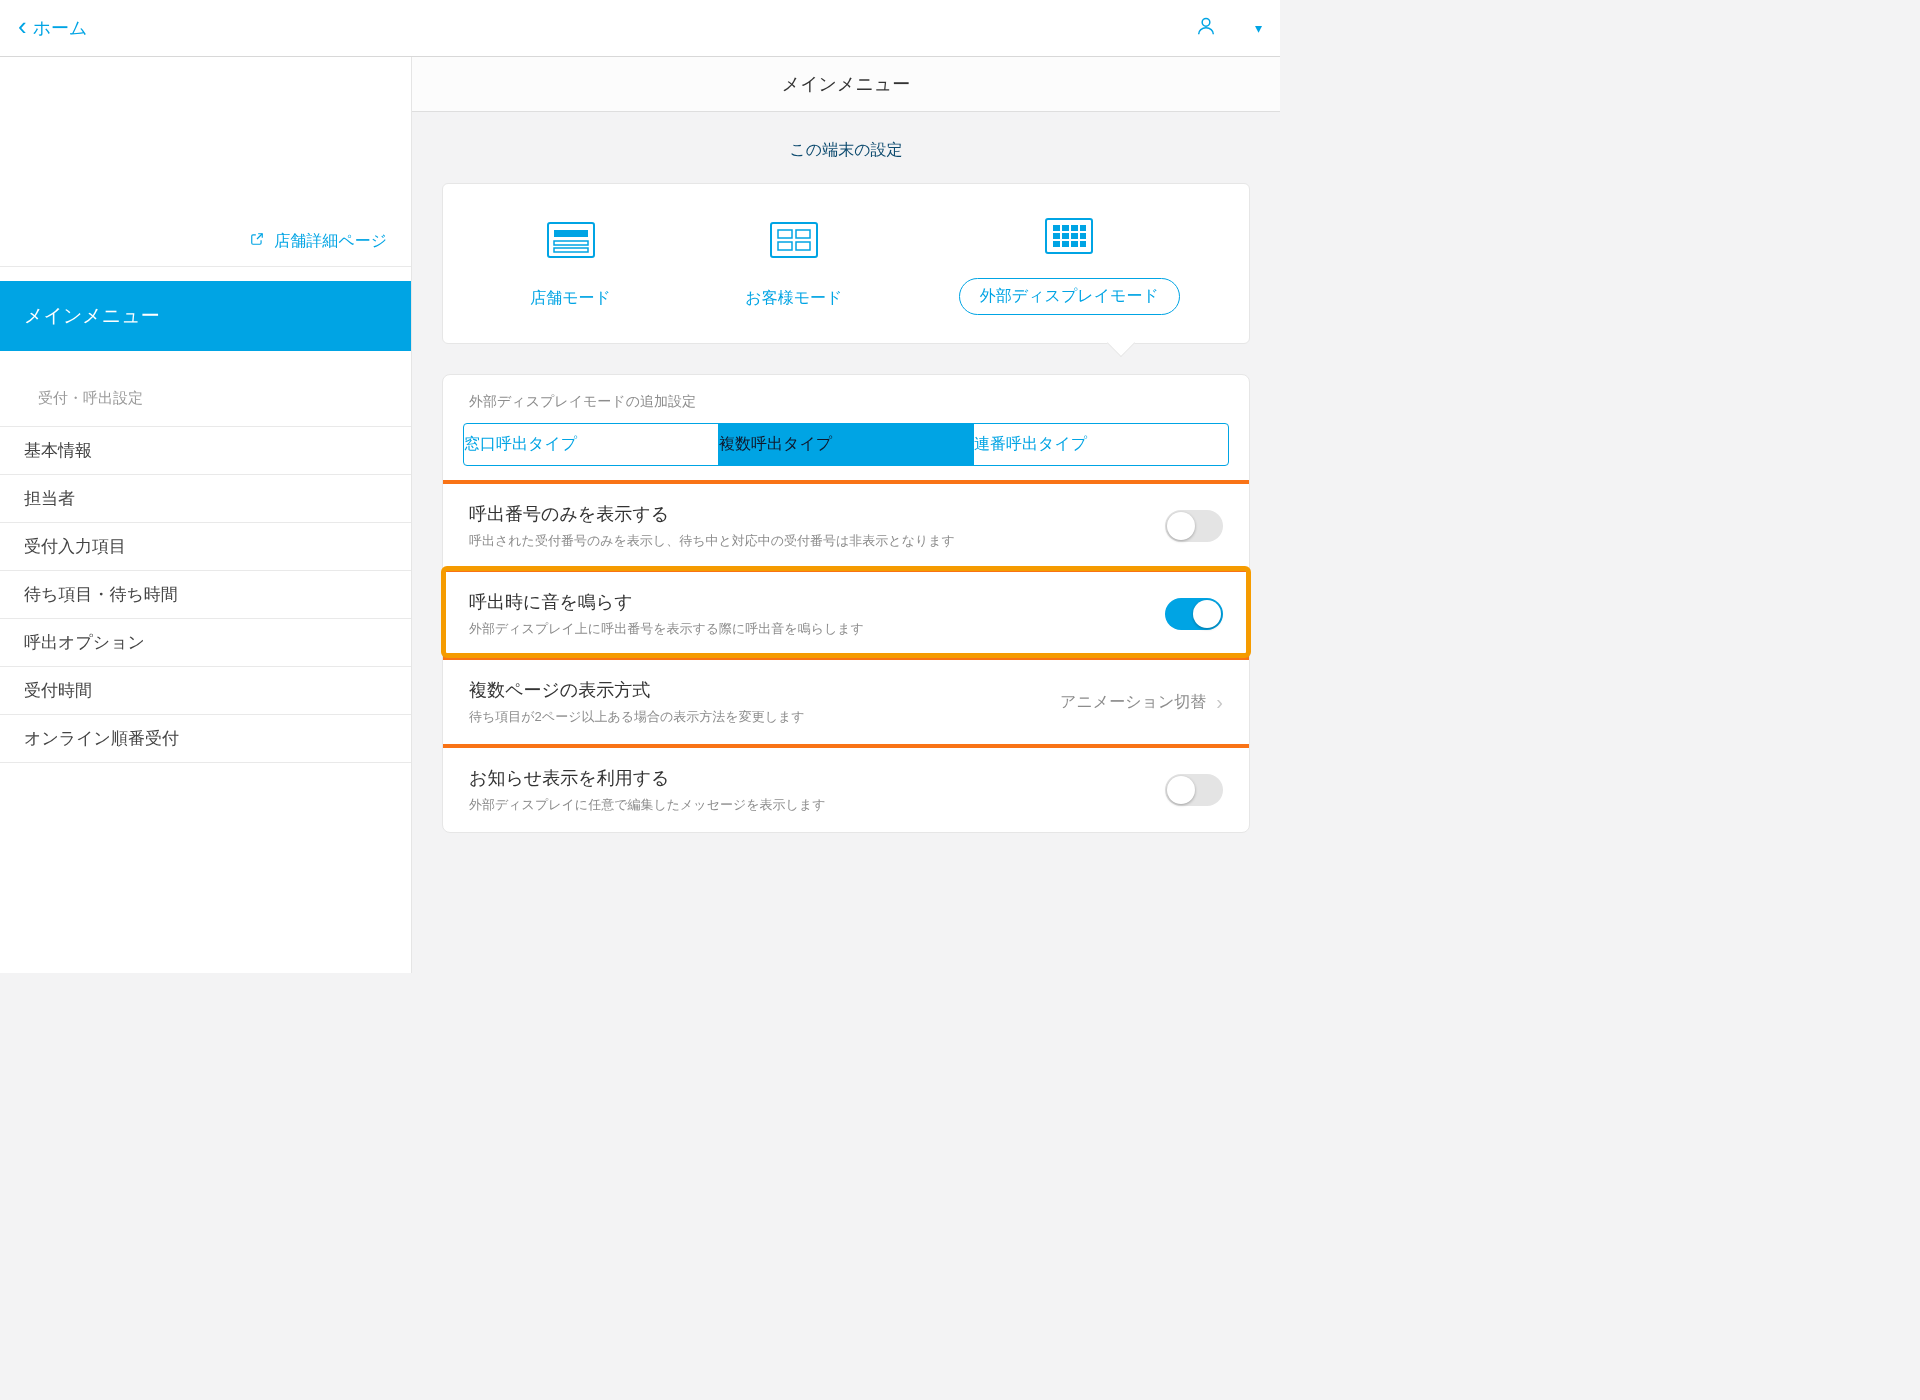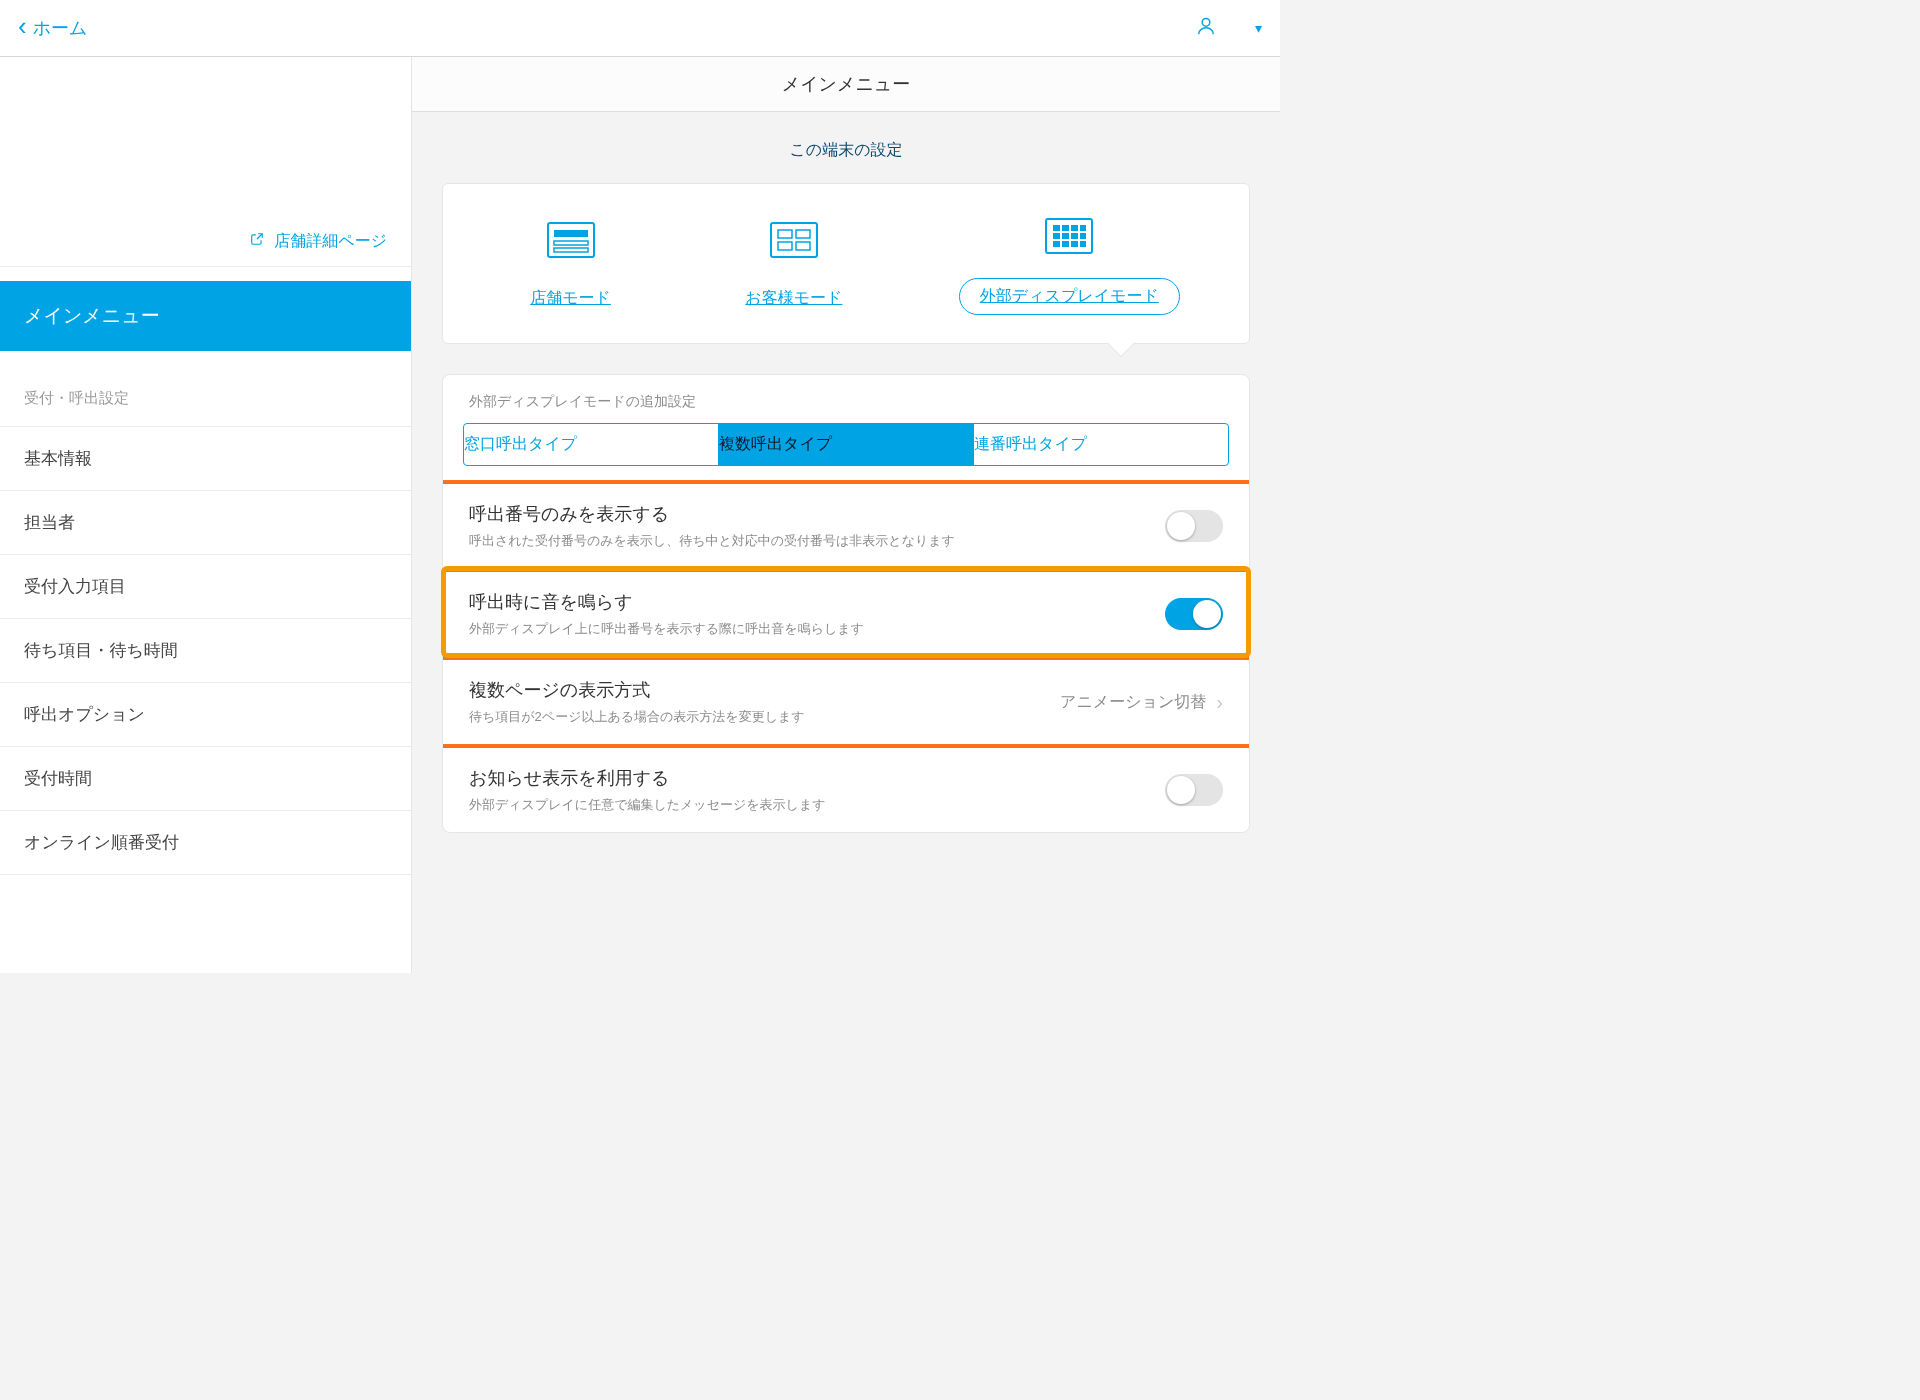--- a/index.html
+++ b/index.html
@@ -16,32 +16,32 @@
 
   .container { display:flex; height:916px; }
 
   
   .sidebar { width:412px; background:#fff; border-right:1px solid #e5e5e5; display:flex; flex-direction:column; }
   .side-top-empty { height:160px; }
   .store-link-row { padding:14px 24px; text-align:right; border-bottom:1px solid #e9e9e9; color:#00a4e4; font-size:16px; }
   .store-link-row .shareicon { display:inline-block; margin-right:6px; }
   .side-section-active { background:#00a4e4; color:#fff; padding:22px 24px; font-size:19px; }
   .side-gap { height:32px; }
-  .side-group-label { color:#9a9a9a; font-size:15px; padding:6px 24px 18px; }
-  .side-item { padding:20px 24px; border-top:1px solid #e9e9e9; font-size:17px; color:#444; }
+  .side-group-label { color:#9a9a9a; font-size:15px; padding:6px 38px 18px; }
+  .side-item { padding:12px 24px; border-top:1px solid #e9e9e9; font-size:17px; color:#444; }
   .side-item:last-child { border-bottom:1px solid #e9e9e9; }
 
   
   .main { flex:1; background:#f3f3f4; position:relative; }
   .main-header { height:55px; background:#fcfcfc; border-bottom:1px solid #dedede; display:flex; align-items:center; justify-content:center; font-size:18px; color:#333; }
   .main-body { padding:0; }
   .device-label { text-align:center; color:#0c4a6e; font-size:16px; padding:28px 0 22px; }
 
   .mode-card { background:#fff; border:1px solid #e6e6e6; border-radius:6px; margin:0 30px; padding:34px 20px 28px; display:flex; justify-content:space-around; align-items:flex-end; position:relative; }
-  .mode-item { display:flex; flex-direction:column; align-items:center; gap:20px; color:#00a4e4;text-decoration:underline; }
+  .mode-item { display:flex; flex-direction:column; align-items:center; gap:20px; color:#00a4e4; }
   .mode-icon svg { width:48px; height:36px; }
   .mode-label { font-size:16px; color:#00a4e4; padding:6px 18px; border-radius:22px; }
   .mode-label.selected { border:1px solid #00a4e4; padding:7px 20px; }
   .pointer { position:absolute; bottom:-10px; right:118px; width:20px; height:20px; background:#fff; border-right:1px solid #e6e6e6; border-bottom:1px solid #e6e6e6; transform:rotate(45deg); }
 
   .settings-panel { background:#fff; border:1px solid #e6e6e6; border-radius:8px; margin:30px 30px 0; }
   .panel-sub { color:#8c8c8c; font-size:14px; padding:18px 26px 12px; }
 
   .seg { margin:0 20px 14px; display:flex; border:1px solid #00a4e4; border-radius:4px; overflow:hidden; }
   .seg-item { flex:1; padding:10px 0; font-size:16px; color:#00a4e4; cursor:pointer; }

